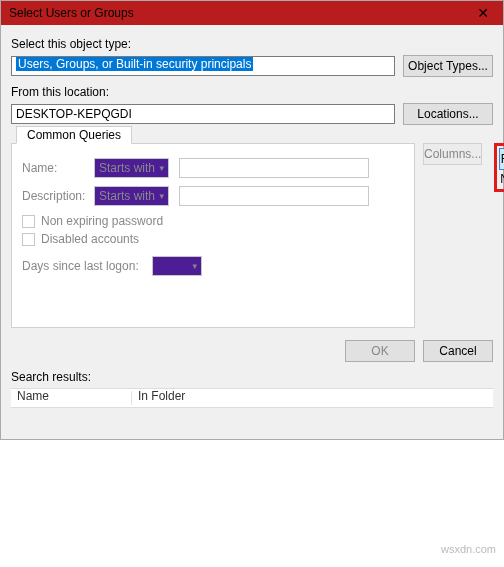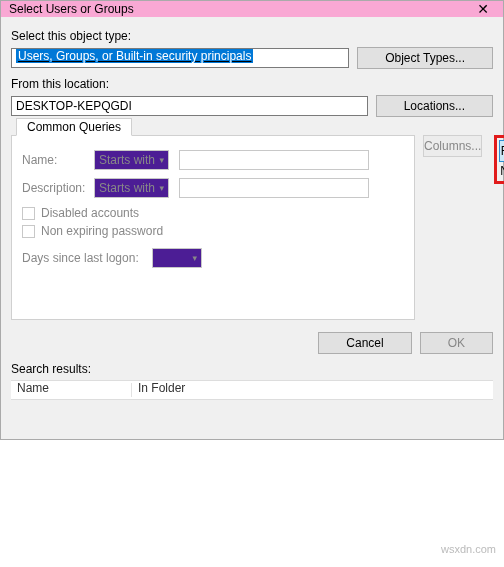--- a/index.html
+++ b/index.html
@@ -1,26 +1,26 @@
 <!DOCTYPE html>
 <html><head>
 <meta charset="utf-8">
 <style>
   * { box-sizing: border-box; font-family: "Segoe UI", Tahoma, sans-serif; font-size: 12px; }
   body { margin: 0; background: #fff; width: 504px; height: 567px; position: relative; }
   .window { width: 504px; height: 440px; background: #f0f0f0; border: 1px solid #aaa; position: relative; }
-  .titlebar { display: flex; align-items: center; justify-content: space-between; height: 16px; background: #f9a8d4; padding: 0 8px; }
+  .titlebar { display: flex; align-items: center; justify-content: space-between; height: 24px; background: #b91c1c; padding: 0 8px; }
   .titlebar .title { color: #000; }
   .close { width: 24px; text-align: center; font-size: 14px; cursor: default; }
   .content { padding: 8px 10px 10px 10px; color: #000; }
   .row { display: flex; align-items: center; gap: 8px; }
   .label-line { margin: 4px 0; color: #000; font-size: 12px; }
-  .object-type-input { flex: 1; height: 20px; border: 1px solid #7a7a7a; padding: 0 4px; background: #fff; text-decoration: underline; }
+  .object-type-input { flex: 1; height: 20px; border: 1px solid #7a7a7a; padding: 0 4px; background: #fff; }
   .object-type-input .sel { background: #0078d7; color: #fff; padding: 0 2px; }
-  .btn { height: 22px; min-width: 90px; border: 1px solid #adadad; background: #e1e1e1; padding: 0 27px; text-align: center; line-height: 20px; cursor: default; }
+  .btn { height: 22px; min-width: 90px; border: 1px solid #adadad; background: #e1e1e1; padding: 0 4px; text-align: center; line-height: 20px; cursor: default; }
   .btn.disabled { color: #888; }
   .location-input { flex: 1; height: 20px; border: 1px solid #7a7a7a; background: #fff; padding: 0 4px; line-height: 18px; }
   .tabarea { display: flex; gap: 8px; align-items: flex-start; }
   .tabbox { flex: 1; position: relative; border: 1px solid #d0d0d0; background: #fff; height: 185px; }
   .tab { position: absolute; top: -18px; left: 4px; height: 18px; border: 1px solid #d0d0d0; border-bottom: 1px solid #fff; background: #fff; padding: 0 10px; line-height: 16px; }
   .tabinner { padding: 14px 10px 8px 10px; }
   .form-row { display: flex; align-items: center; gap: 10px; margin-bottom: 8px; }
   .form-label { width: 62px; color: #888; }
   .combo { width: 75px; height: 20px; border: 1px solid #c8c8c8; background: #4c1d95; display: flex; align-items: center; justify-content: space-between; padding: 0 4px; color: #888; }
   .chev { font-size: 9px; color: #888; }
@@ -81,27 +81,27 @@
               <div class="textin"></div>
             </div>
             <div class="form-row">
               <div class="form-label">Description:</div>
               <div class="combo">
                 <span>Starts with</span>
                 <span class="chev">▾</span>
               </div>
               <div class="textin"></div>
             </div>
+            <div class="cb-row">
+              <div class="cb"></div>
+              <span>Non expiring password</span>
+            </div>
             <div class="cb-row" style="margin-top:4px">
               <div class="cb"></div>
               <span>Disabled accounts</span>
-            </div>
-            <div class="cb-row">
-              <div class="cb"></div>
-              <span>Non expiring password</span>
             </div>
             <div class="form-row" style="margin-top:10px">
               <div style="width:120px;color:#888">Days since last logon:</div>
               <div class="combo" style="width:50px">
                 <span></span>
                 <span class="chev">▾</span>
               </div>
             </div>
           </div>
         </div>
@@ -123,22 +123,22 @@
             <ellipse cx="14" cy="11" rx="9" ry="7" fill="#f2e27a" stroke="#caa93a" stroke-width="2"></ellipse>
             <ellipse cx="14" cy="11" rx="5" ry="4" fill="#fffbe0"></ellipse>
             <rect x="21" y="16" width="10" height="3" rx="1" transform="rotate(30 21 16)" fill="#caa93a"></rect>
           </svg>
         </div>
       </div>
     </div>
 
     <div class="footer">
       <div class="okcancel">
+        <div class="btn disabled" style="min-width:70px">OK</div>
         <div class="btn" style="min-width:70px">Cancel</div>
-        <div class="btn disabled" style="min-width:70px">OK</div>
       </div>
       <div class="searchres">Search results:</div>
       <div class="headers">
         <div class="hcol" style="width:120px">Name</div>
         <div class="hdiv"></div>
         <div class="hcol" style="flex:1">In Folder</div>
       </div>
     </div>
 
   </div>

